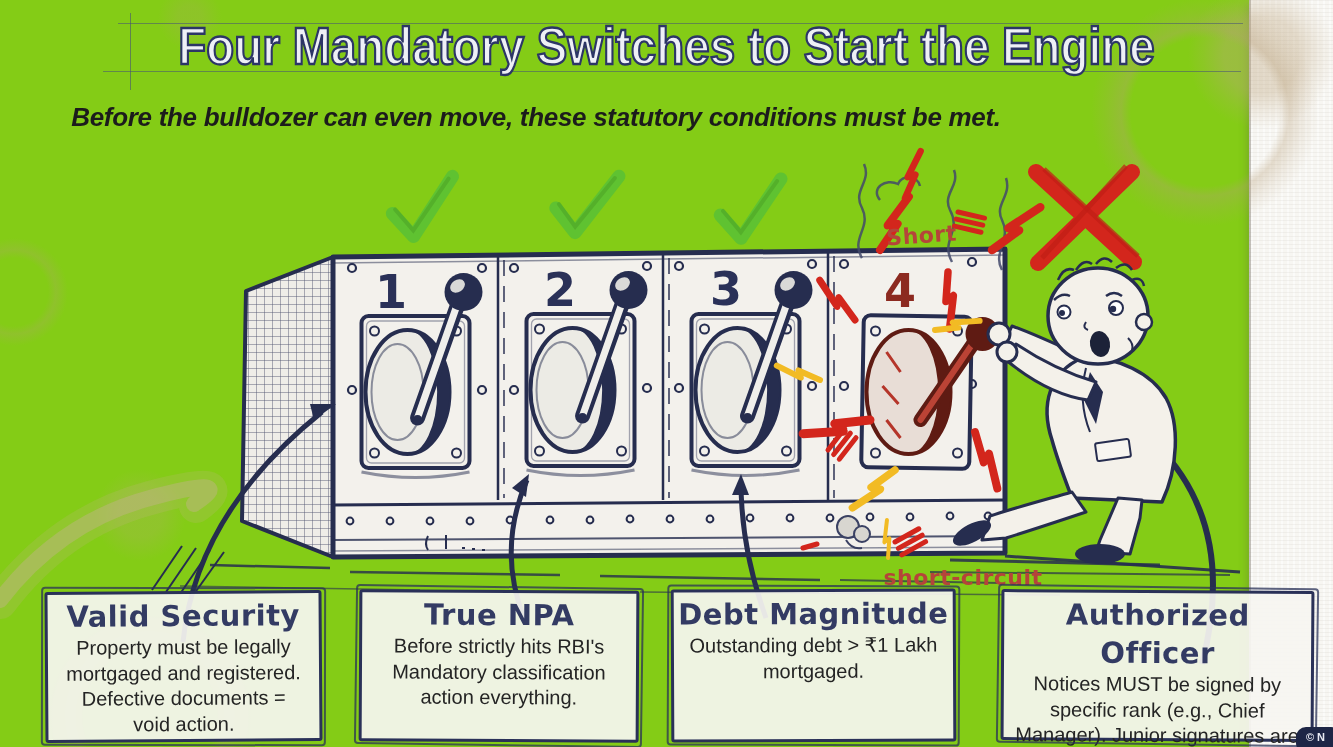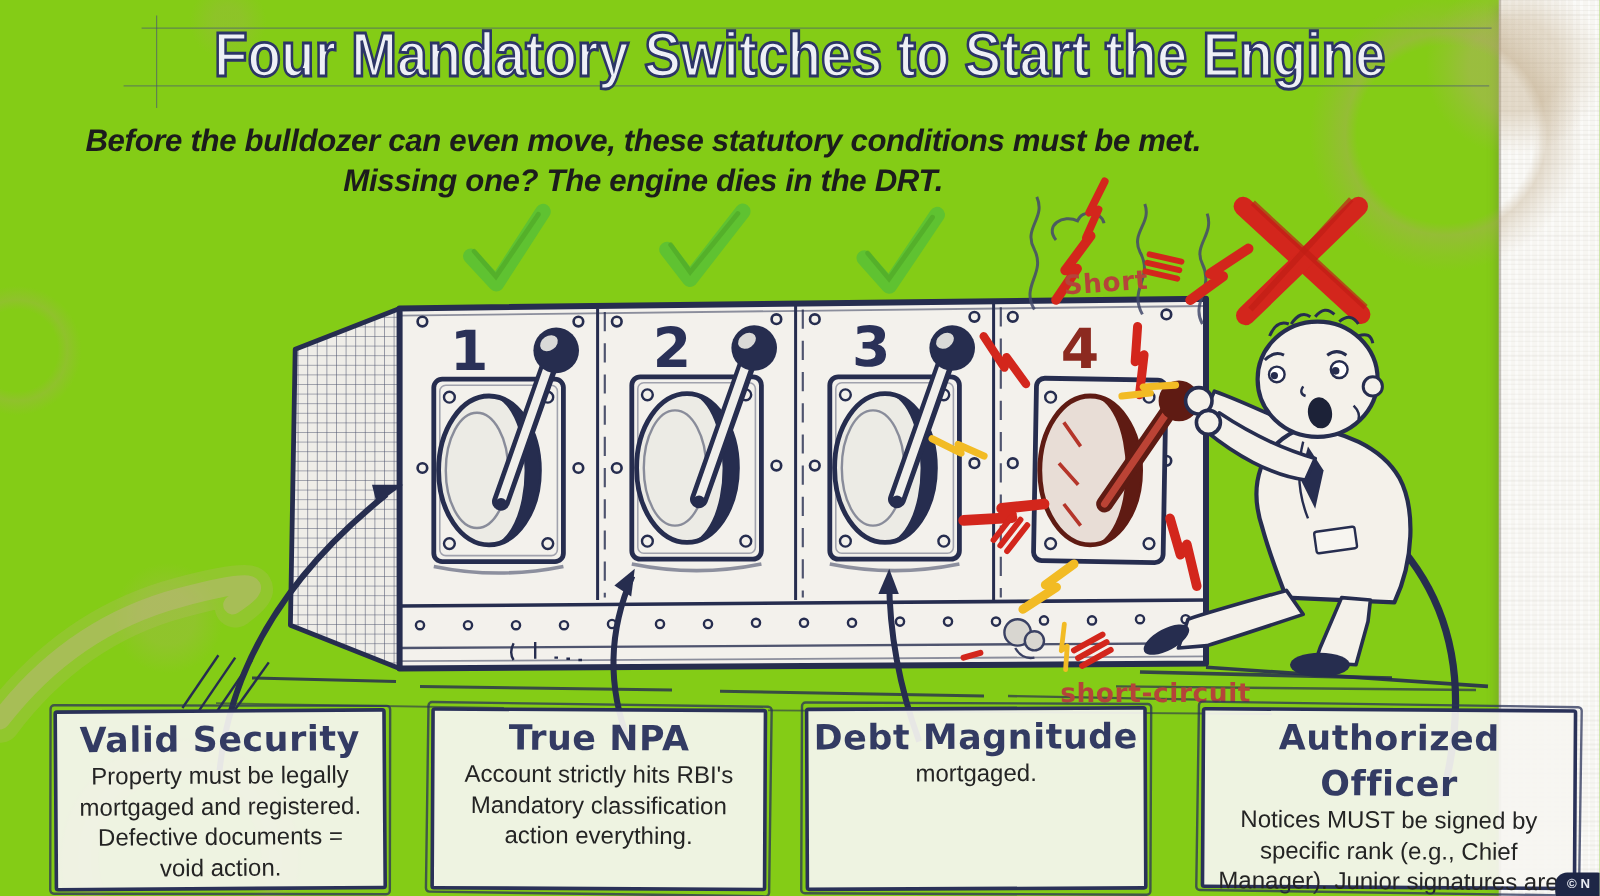--- a/index.html
+++ b/index.html
@@ -65,21 +65,20 @@
   <div class="napkin"></div>
   <div class="stains"></div>
 
   <div class="hdr">
     <div class="rule rule-top"></div>
     <div class="rule rule-bot"></div>
     <div class="tick"></div>
     <div class="title">Four Mandatory Switches to Start the Engine</div>
     <div class="subtitle">
       <div>Before the bulldozer can even move, these statutory conditions must be met.</div>
-      <div>Missing one? The engine dies in the DRT.</div>
     </div>
   </div>
 
   <svg class="scene" viewBox="0 0 1333 747">
     <defs>
       <pattern id="hatch" width="8" height="8" patternUnits="userSpaceOnUse">
         <path d="M0 0H8M0 0V8" stroke="#262d4f" stroke-width=".9" opacity=".8"></path>
       </pattern>
       <g id="sw">
         <rect x="-54" y="-76" width="108" height="152" rx="7" fill="#f3f1ec" stroke="#262d4f" stroke-width="4"></rect>
@@ -294,26 +293,27 @@
 
   <div class="rbox b1">
     <div class="btitle">Valid Security</div>
     <div class="bline">Property must be legally</div>
     <div class="bline">mortgaged and registered.</div>
     <div class="bline">Defective documents =</div>
     <div class="bline">void action.</div>
   </div>
   <div class="rbox b2">
     <div class="btitle">True NPA</div>
-    <div class="bline">Account strictly hits RBI's</div>
+    <div class="bline">Before strictly hits RBI's</div>
     <div class="bline">Mandatory classification</div>
     <div class="bline">action everything.</div>
   </div>
   <div class="rbox b3">
     <div class="btitle">Debt Magnitude</div>
+    <div class="bline">Outstanding debt &gt; ₹1 Lakh</div>
     <div class="bline">mortgaged.</div>
   </div>
   <div class="rbox b4">
     <div class="btitle">Authorized Officer</div>
     <div class="bline">Notices MUST be signed by</div>
     <div class="bline">specific rank (e.g., Chief</div>
     <div class="bline">Manager). Junior signatures are</div>
 
   </div>
 

